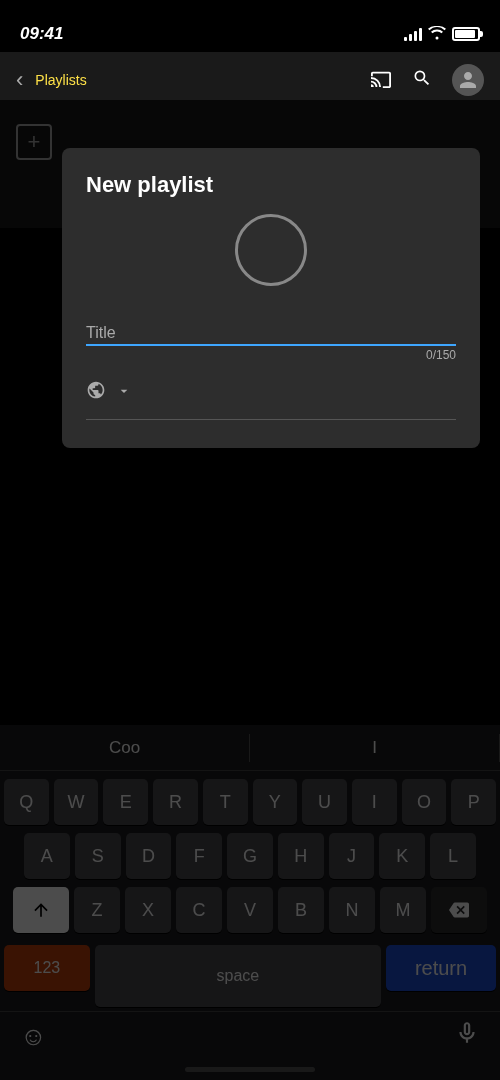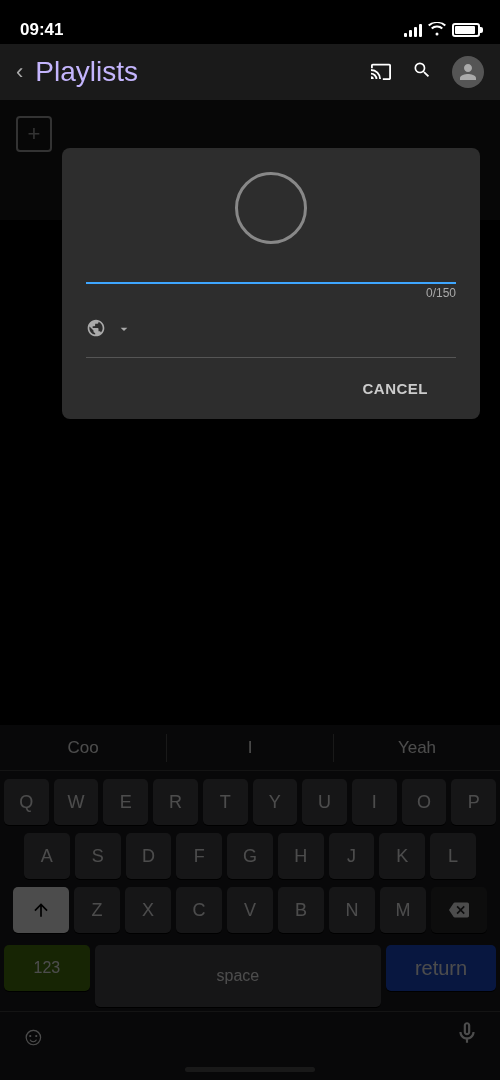--- a/index.html
+++ b/index.html
@@ -13,21 +13,22 @@
       overflow: hidden;
       position: relative;
     }
 
     
     .status-bar {
       display: flex;
       justify-content: space-between;
       align-items: center;
       padding: 20px 20px 4px 20px;
-      height: 44px;
+      height: 52px;
+      font-style: italic;
     }
     .status-time {
       font-size: 17px;
       font-weight: 600;
       color: #fff;
     }
     .status-icons {
       display: flex;
       align-items: center;
       gap: 6px;
@@ -83,23 +84,23 @@
       height: 56px;
       background: #1a1a1a;
     }
     .back-btn {
       color: #aaa;
       font-size: 22px;
       margin-right: 12px;
       cursor: pointer;
     }
     .nav-title {
-      font-size: 28px;
+      font-size: 14px;
       font-weight: 400;
-      color: #c4b5fd;
+      color: #fde047;
       flex: 1;
     }
     .nav-icons {
       display: flex;
       align-items: center;
       gap: 20px;
     }
     .nav-icon {
       color: #fff;
       font-size: 20px;
@@ -310,21 +311,21 @@
     .bottom-row {
       display: flex;
       gap: 5px;
       padding: 0 4px 4px 4px;
     }
     .key-num {
       flex: 1.2;
       min-width: 80px;
       max-width: 90px;
       height: 46px;
-      background: #4d7c0f;
+      background: #c2410c;
       border-radius: 5px;
       display: flex;
       align-items: center;
       justify-content: center;
       font-size: 16px;
       color: #fff;
       cursor: pointer;
       box-shadow: 0 1px 0 #000;
     }
     .key-space {
@@ -430,56 +431,56 @@
 
 <div class="main-content">
   <div class="add-btn">
     <span>+</span>
   </div>
 </div>
 
 <div class="overlay"></div>
 
 <div class="dialog">
+  <div class="dialog-title">New playlist</div>
 
   <div style="display:flex;justify-content:center;margin-bottom:18px;">
     <div class="playlist-thumbnail" style="width:72px;height:72px;border-radius:50%;border:3px solid #888;background:transparent;"></div>
   </div>
 
   <div class="title-field-wrapper">
+    <span class="title-label">Title</span>
     <div class="title-underline"></div>
     <div class="char-count">0/150</div>
   </div>
 
   <div class="privacy-row">
     <span class="globe-icon">
       <svg width="20" height="20" viewBox="0 0 24 24" fill="#aaa">
         <path d="M12 2C6.48 2 2 6.48 2 12s4.48 10 10 10 10-4.48 10-10S17.52 2 12 2zm-1 17.93c-3.95-.49-7-3.85-7-7.93 0-.62.08-1.21.21-1.79L9 15v1c0 1.1.9 2 2 2v1.93zm6.9-2.54c-.26-.81-1-1.39-1.9-1.39h-1v-3c0-.55-.45-1-1-1H8v-2h2c.55 0 1-.45 1-1V7h2c1.1 0 2-.9 2-2v-.41c2.93 1.19 5 4.06 5 7.41 0 2.08-.8 3.97-2.1 5.39z"></path>
       </svg>
     </span>
     <span class="dropdown-arrow">
       <svg width="16" height="16" viewBox="0 0 24 24" fill="#aaa">
         <path d="M7 10l5 5 5-5z"></path>
       </svg>
     </span>
   </div>
 
   <div class="dialog-actions">
-    <button class="action-btn cancel-btn">CANCEL</button>
   </div>
 </div>
 
 <div class="keyboard" style="position:absolute;bottom:0;left:0;right:0;">
 
   <div class="suggestions-bar">
     <span class="suggestion">Coo</span>
     <div class="suggestion-divider"></div>
     <span class="suggestion">I</span>
     <div class="suggestion-divider"></div>
-    <span class="suggestion">Yeah</span>
   </div>
 
   <div class="keys-area">
     <div class="key-row">
       <div class="key">Q</div>
       <div class="key">W</div>
       <div class="key">E</div>
       <div class="key">R</div>
       <div class="key">T</div>
       <div class="key">Y</div>

